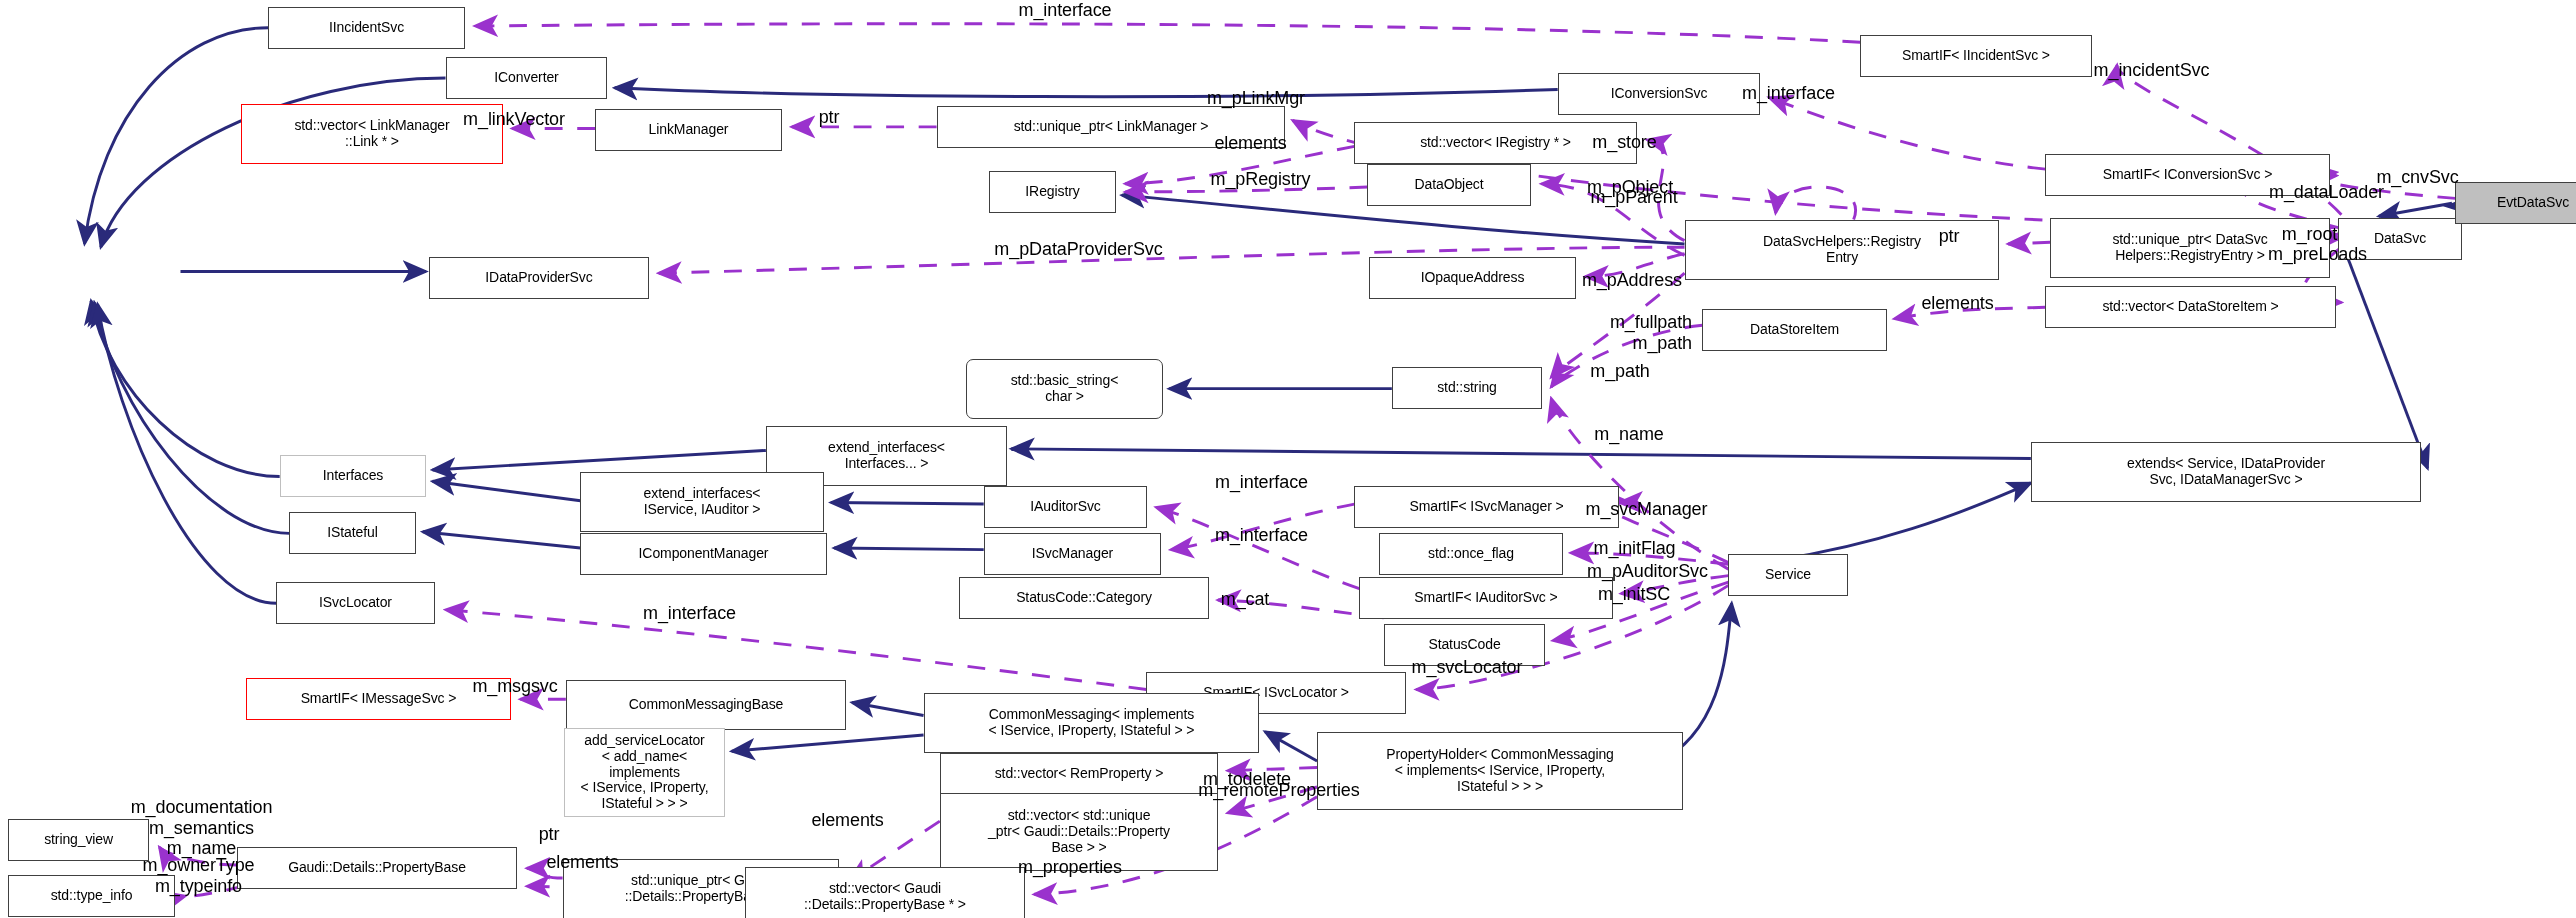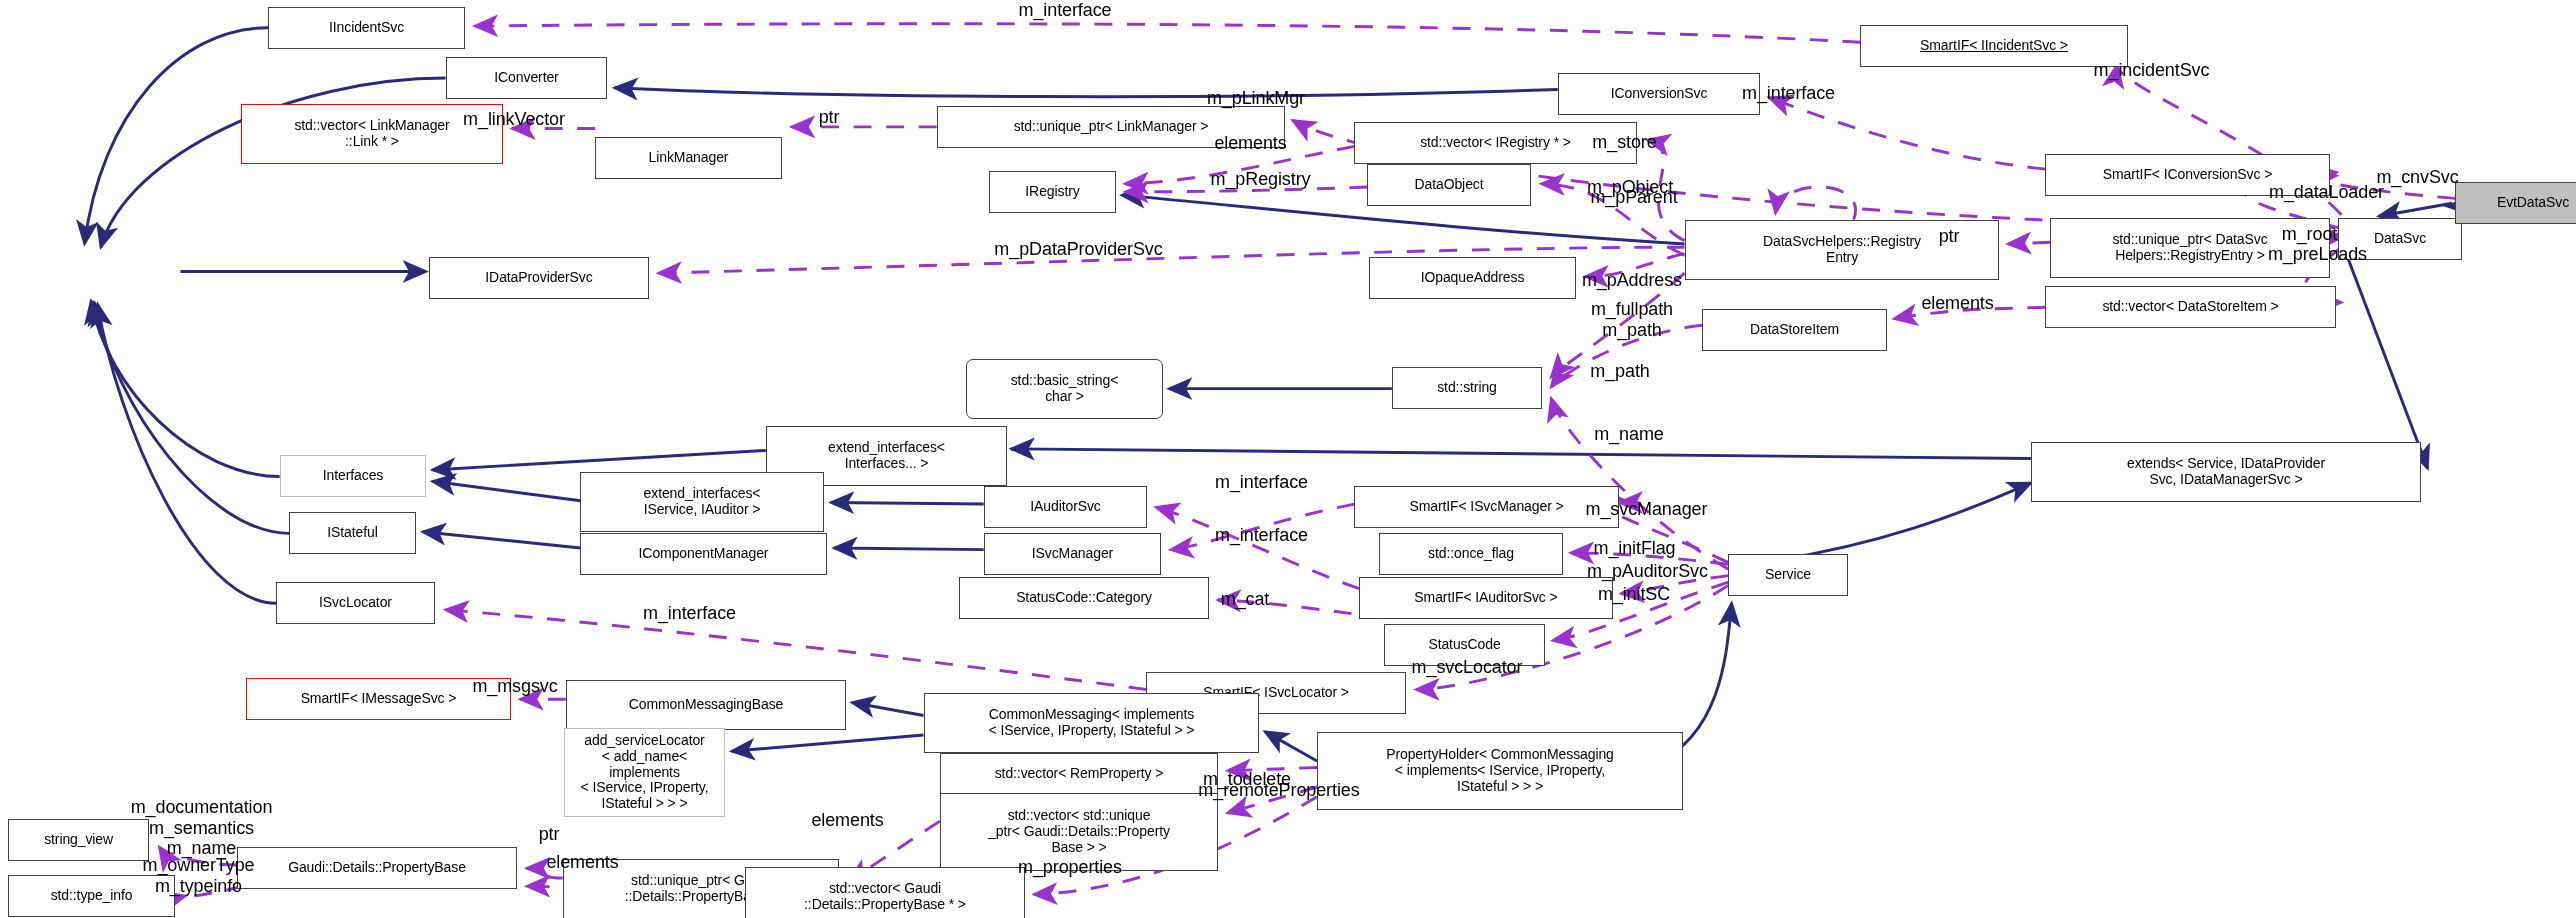--- a/index.html
+++ b/index.html
@@ -190,30 +190,30 @@
 
       <path d="M150,545 C120,552 110,552 114,551"></path>
     </g>
   </svg>
 
   <div id="nodes">
       <div class="node" style="left: 268px; top: 6.5px; width: 197px; height: 42px;">IIncidentSvc</div>
       <div class="node" style="left: 446px; top: 57px; width: 161px; height: 42px;">IConverter</div>
       <div class="node red" style="left: 241px; top: 104px; width: 262px; height: 60px;">std::vector&lt; LinkManager
 ::Link * &gt;</div>
-      <div class="node" style="left: 595px; top: 109px; width: 187px; height: 42px; margin-top: 28px;">LinkManager</div>
+      <div class="node" style="left: 595px; top: 109px; width: 187px; height: 42px;">LinkManager</div>
       <div class="node" style="left: 937px; top: 106px; width: 348px; height: 42px;">std::unique_ptr&lt; LinkManager &gt;</div>
       <div class="node" style="left: 1558px; top: 73px; width: 202px; height: 42px;">IConversionSvc</div>
       <div class="node" style="left: 1354px; top: 122px; width: 283px; height: 42px;">std::vector&lt; IRegistry * &gt;</div>
       <div class="node" style="left: 1367px; top: 164px; width: 164px; height: 42px;">DataObject</div>
       <div class="node" style="left: 989px; top: 171px; width: 127px; height: 42px;">IRegistry</div>
       <div class="node" style="left: 1685px; top: 220px; width: 314px; height: 60px;">DataSvcHelpers::Registry
 Entry</div>
       <div class="node" style="left: 429px; top: 257px; width: 220px; height: 42px;">IDataProviderSvc</div>
-      <div class="node" style="left: 1860px; top: 25px; width: 268px; height: 42px; text-decoration: underline;">SmartIF&lt; IIncidentSvc &gt;</div>
+      <div class="node" style="left: 1860px; top: 35px; width: 232px; height: 42px;">SmartIF&lt; IIncidentSvc &gt;</div>
       <div class="node" style="left: 2045px; top: 154px; width: 285px; height: 42px;">SmartIF&lt; IConversionSvc &gt;</div>
       <div class="node" style="left: 2050px; top: 218px; width: 280px; height: 60px;">std::unique_ptr&lt; DataSvc
 Helpers::RegistryEntry &gt;</div>
       <div class="node" style="left: 2045px; top: 286px; width: 291px; height: 42px;">std::vector&lt; DataStoreItem &gt;</div>
       <div class="node" style="left: 2338px; top: 218px; width: 124px; height: 42px;">DataSvc</div>
       <div class="node filled" style="left: 2455px; top: 182px; width: 156px; height: 42px;">EvtDataSvc</div>
       <div class="node" style="left: 1369px; top: 257px; width: 207px; height: 42px;">IOpaqueAddress</div>
       <div class="node" style="left: 1702px; top: 309px; width: 185px; height: 42px;">DataStoreItem</div>
       <div class="node" style="left: 966px; top: 359px; width: 197px; height: 60px; border-radius: 7px;">std::basic_string&lt;
 char &gt;</div>
@@ -273,21 +273,21 @@
       <div class="edge-label" style="left: 1189px; top: 169px; width: 143px;">m_pRegistry</div>
       <div class="edge-label" style="left: 1569px; top: 177px; width: 122px;">m_pObject</div>
       <div class="edge-label" style="left: 1572px; top: 187px; width: 124px;">m_pParent</div>
       <div class="edge-label" style="left: 2245px; top: 182px; width: 163px;">m_dataLoader</div>
       <div class="edge-label" style="left: 1928px; top: 226px; width: 42px;">ptr</div>
       <div class="edge-label" style="left: 2267px; top: 224px; width: 85px;">m_root</div>
       <div class="edge-label" style="left: 963px; top: 239px; width: 231px;">m_pDataProviderSvc</div>
       <div class="edge-label" style="left: 2249px; top: 244px; width: 137px;">m_preLoads</div>
       <div class="edge-label" style="left: 1563px; top: 270px; width: 138px;">m_pAddress</div>
       <div class="edge-label" style="left: 1902px; top: 293px; width: 111px;">elements</div>
-      <div class="edge-label" style="left: 1572px; top: 299px; width: 120px;">m_fullpath
+      <div class="edge-label" style="left: 1572px; top: 312px; width: 120px; text-align: right;">m_fullpath
 m_path</div>
       <div class="edge-label" style="left: 1577px; top: 361px; width: 86px;">m_path</div>
       <div class="edge-label" style="left: 1577px; top: 424px; width: 104px;">m_name</div>
       <div class="edge-label" style="left: 1190px; top: 472px; width: 143px;">m_interface</div>
       <div class="edge-label" style="left: 1561px; top: 499px; width: 171px;">m_svcManager</div>
       <div class="edge-label" style="left: 1190px; top: 525px; width: 143px;">m_interface</div>
       <div class="edge-label" style="left: 1576px; top: 538px; width: 117px;">m_initFlag</div>
       <div class="edge-label" style="left: 1564px; top: 561px; width: 167px;">m_pAuditorSvc</div>
       <div class="edge-label" style="left: 1582px; top: 584px; width: 104px;">m_initSC</div>
       <div class="edge-label" style="left: 1210px; top: 589px; width: 70px;">m_cat</div>

